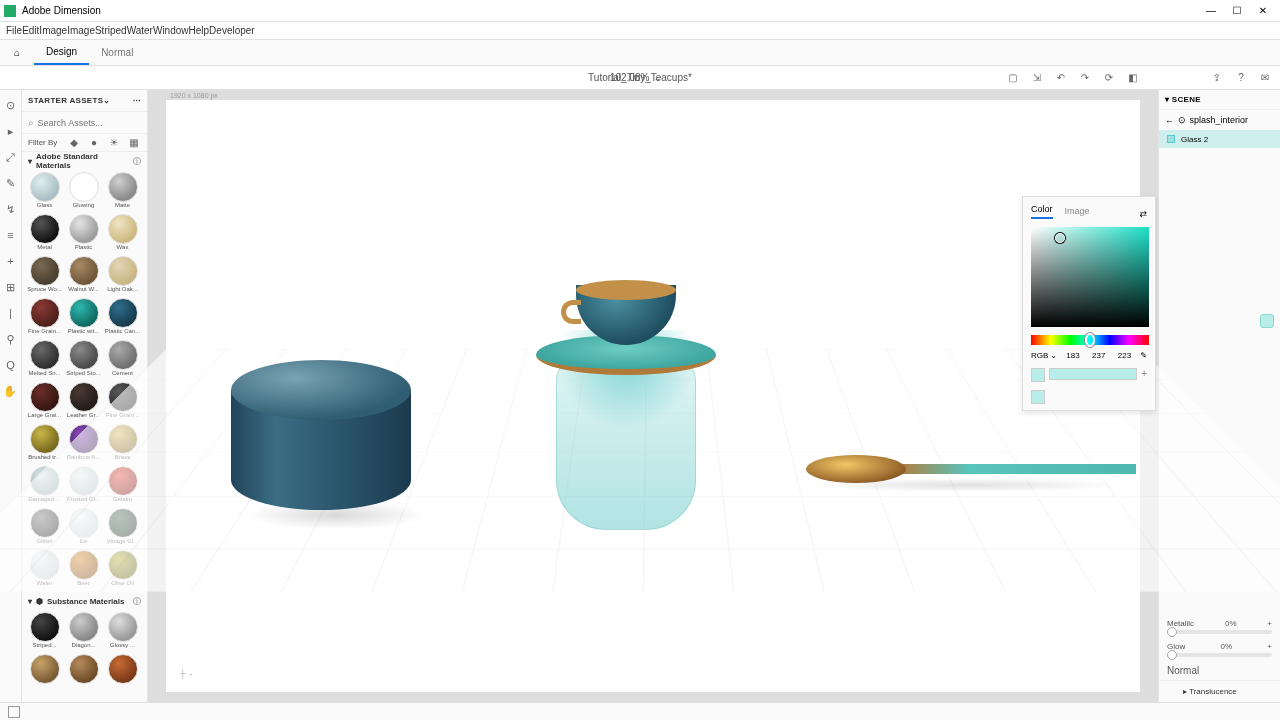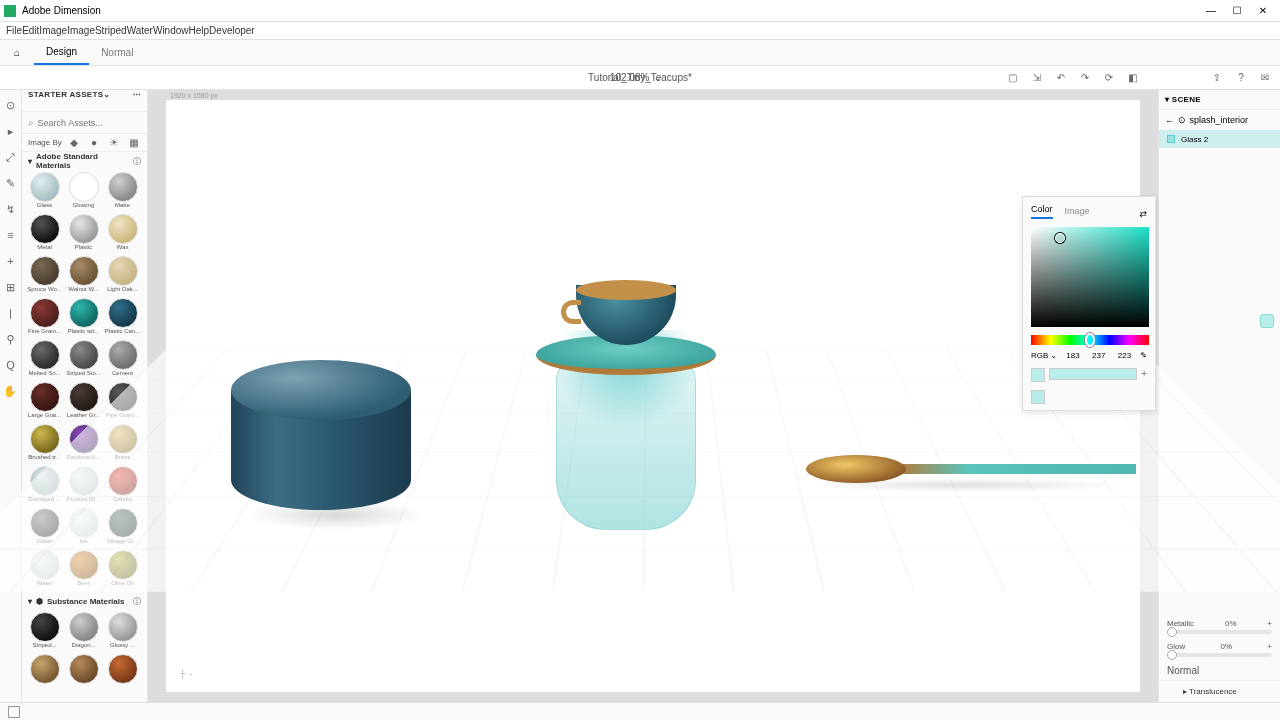--- a/index.html
+++ b/index.html
@@ -18,21 +18,21 @@
 .docbar { height: 24px; background: #fff; display:flex; align-items:center; justify-content:center; font-size:10px; color:#555; border-bottom:1px solid #e0e0e0; position:relative;}
 .docbar .doc-title { position:absolute; left:50%; transform:translateX(-50%);}
 .docbar .zoom { position:absolute; left:610px; display:flex; align-items:center; gap:4px;}
 .docbar .right-icons { position:absolute; right:8px; display:flex; gap:10px; align-items:center;}
 .docbar .mid-icons { position:absolute; right:140px; display:flex; gap:10px; align-items:center;}
 .icon { width:14px; height:14px; display:inline-flex; align-items:center; justify-content:center; font-size:10px; color:#666; cursor:pointer;}
 .main { flex:1; display:flex; min-height:0; }
 .toolcol { width:22px; background:#fafafa; border-right:1px solid #e5e5e5; display:flex; flex-direction:column; align-items:center; padding-top:8px; gap:12px;}
 .toolcol .tool { width:14px; height:14px; cursor:pointer; color:#666; font-size:11px; display:flex; align-items:center; justify-content:center;}
 .assets { width:126px; background:#fafafa; border-right:1px solid #e5e5e5; display:flex; flex-direction:column; min-height:0;}
-.assets-head { height:22px; display:flex; align-items:flex-start; padding:0 6px; font-size:8px; font-weight:600; letter-spacing:0.3px; color:#333; border-bottom:1px solid #eee; justify-content:space-between;}
+.assets-head { height:22px; display:flex; align-items:center; padding:0 6px; font-size:8px; font-weight:600; letter-spacing:0.3px; color:#333; border-bottom:1px solid #eee; justify-content:space-between;}
 .search { height:22px; display:flex; align-items:center; padding:0 6px; border-bottom:1px solid #eee;}
 .search input { border:none; background:transparent; font-size:9px; width:100%; outline:none; }
 .filter { height:18px; display:flex; align-items:center; justify-content:space-between; padding:0 6px; font-size:8px; color:#555; border-bottom:1px solid #eee;}
 .section-head { height:18px; display:flex; align-items:center; padding:0 6px; font-size:8px; font-weight:600; color:#333; gap:4px;}
 .mat-grid { display:flex; flex-wrap:wrap; padding:2px 4px; gap:2px;}
 .mat { width:37px; display:flex; flex-direction:column; align-items:center; cursor:pointer;}
 .mat .ball { width:30px; height:30px; border-radius:50%; border:1px solid #ddd; }
 .mat .lbl { font-size:6px; color:#555; height:10px; overflow:hidden; white-space:nowrap; text-align:center; width:100%;}
 .canvas { flex:1; background:#ddd; position:relative; }
 .canvas-inner { position:absolute; left:18px; top:10px; right:18px; bottom:10px; background:#fff; }
@@ -159,21 +159,21 @@
     <div class="assets-head">
       <span>STARTER ASSETS</span>
       <span>⌄</span>
       <span style="margin-left:auto">⋯</span>
     </div>
     <div class="search">
       <span style="font-size:10px;margin-right:4px;color:#888">⌕</span>
       <input placeholder="Search Assets..." style="">
     </div>
     <div class="filter">
-      <span>Image By</span>
+      <span>Filter By</span>
       <span style="display:flex;gap:6px">
         <span class="icon">◆</span>
         <span class="icon">●</span>
         <span class="icon">☀</span>
         <span class="icon">▦</span>
       </span>
     </div>
     <div class="section-head">
       <span>▾</span>
       <span>Adobe Standard Materials</span>

